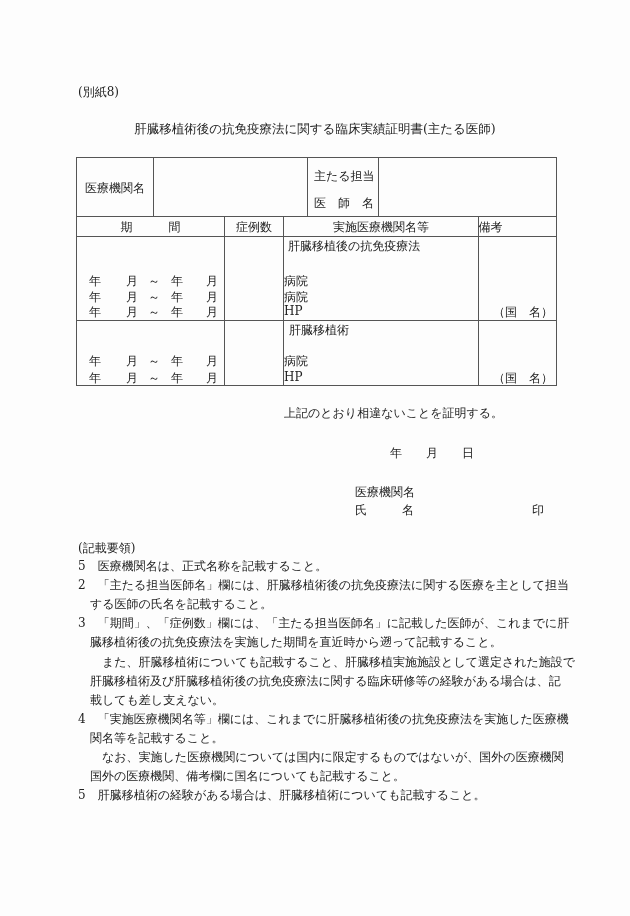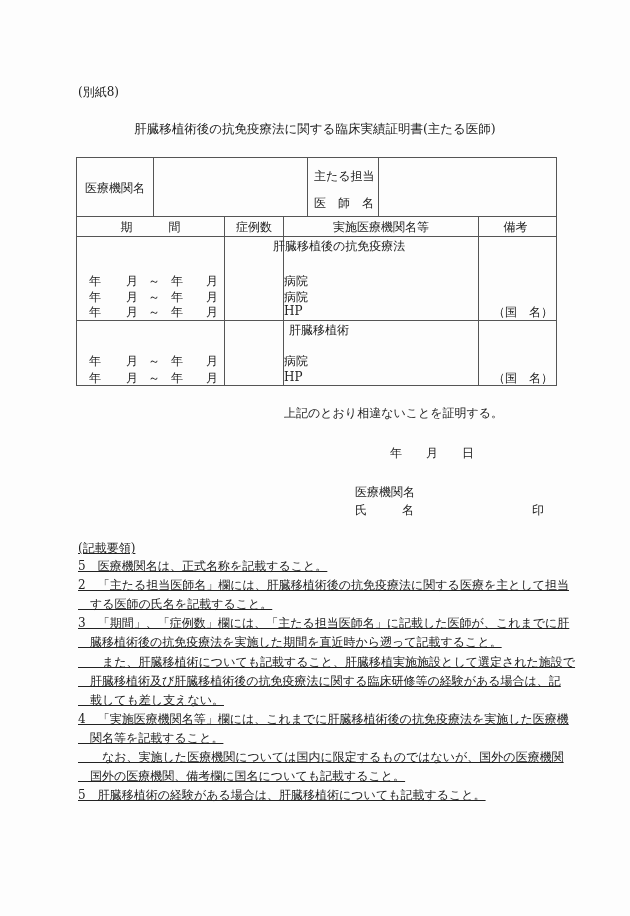--- a/index.html
+++ b/index.html
@@ -10,21 +10,21 @@
   }
   .abs { position: absolute; white-space: nowrap; }
   .annex { left: 78px; top: 84px; font-size: 12px; }
   .title { left: 0; width: 630px; top: 121px; text-align: center; font-size: 12.5px; }
   .line { position: absolute; background: #555; }
   .h { height: 1px; }
   .v { width: 1px; }
   .cell { position: absolute; font-size: 12px; white-space: nowrap; }
   .center { text-align: center; }
   .right { }
-  .note-line { position: absolute; left: 78px; font-size: 12px; white-space: nowrap; text-decoration: underline; }
+  .note-line { position: absolute; left: 78px; font-size: 12px; white-space: nowrap; }
 </style>
 </head>
 <body>
 
 <div class="abs annex">(別紙8)</div>
 <div class="abs title">肝臓移植術後の抗免疫療法に関する臨床実績証明書(主たる医師)</div>
 
 <div>
 
   <div class="line h" style="left:76px; top:157px; width:481px;"></div>
@@ -46,23 +46,23 @@
 
   <div class="cell" style="left:85px; top:180px;">医療機関名</div>
   <div class="cell" style="left:154px; top:158px; width:152px; height:57px;"></div>
   <div class="cell" style="left:314px; top:168px;">主たる担当</div>
   <div class="cell" style="left:314px; top:195px;">医　師　名</div>
   <div class="cell" style="left:379px; top:158px; width:176px; height:57px;"></div>
 
   <div class="cell center" style="left:77px; top:219px; width:147px;">期　　　間</div>
   <div class="cell center" style="left:225px; top:219px; width:58px;">症例数</div>
   <div class="cell center" style="left:284px; top:219px; width:194px;">実施医療機関名等</div>
-  <div class="cell center" style="left:477px; top:219px; width:77px;">備考</div>
+  <div class="cell center" style="left:452px; top:219px; width:77px;">備考</div>
 
-  <div class="cell" style="left:273px; top:238px;">肝臓移植後の抗免疫療法</div>
+  <div class="cell" style="left:288px; top:238px;">肝臓移植後の抗免疫療法</div>
 
   <div>
     <div class="cell" style="left:89px; top:273px;">年</div>
     <div class="cell" style="left:126px; top:273px;">月</div>
     <div class="cell" style="left:148px; top:273px;">～</div>
     <div class="cell" style="left:171px; top:273px;">年</div>
     <div class="cell" style="left:206px; top:273px;">月</div>
     <div class="cell right" style="left:284px; top:273px; width:191px;">病院</div>
   </div>
   <div>

